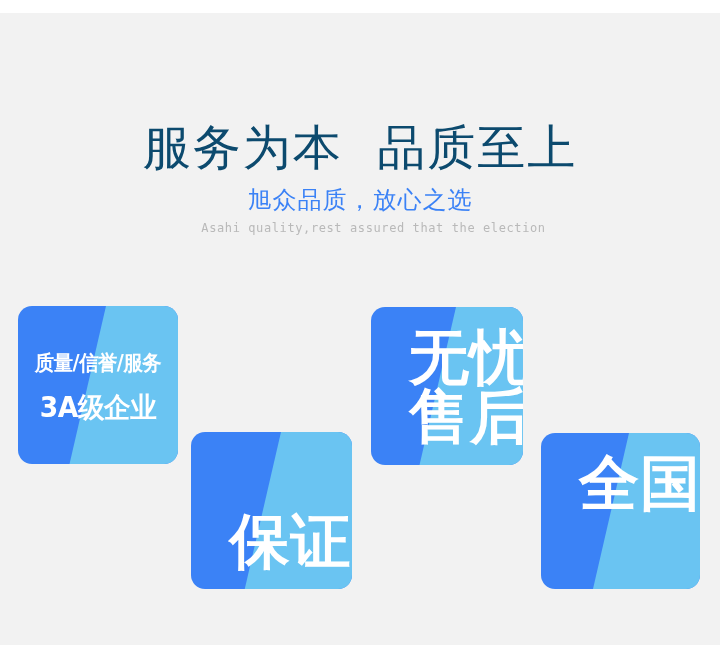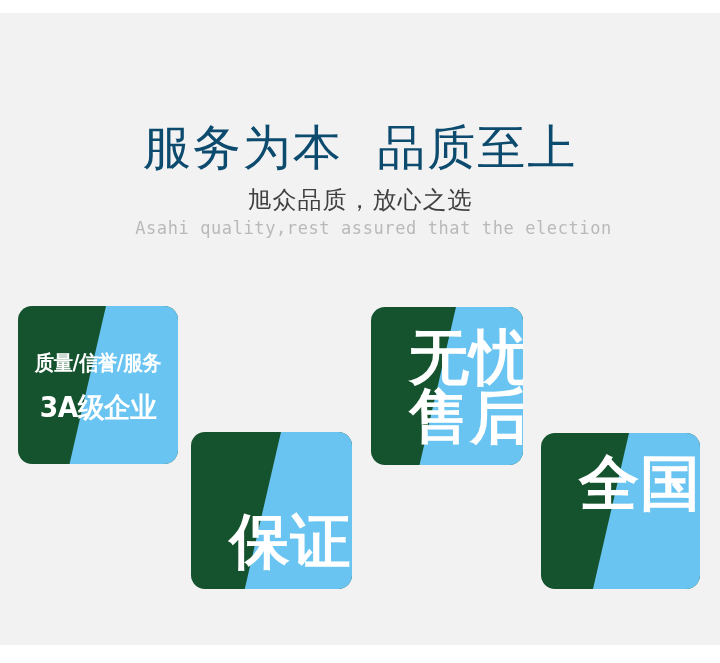--- a/index.html
+++ b/index.html
@@ -48,40 +48,40 @@
     color: #0c4a6e;
     letter-spacing: 2px;
     white-space: pre;
   }
 
   .subhead {
     margin-top: 10px;
     font-family: "DejaVu Serif", "Liberation Serif", serif;
     font-size: 24px;
     line-height: 28px;
-    color: #404040;
+    color: #3b82f6;
     letter-spacing: 1px;
   }
 
   .subhead-en {
     margin-top: 7px;
     font-family: "DejaVu Sans Mono", "Liberation Mono", monospace;
-    font-size: 17px;
+    font-size: 12px;
     line-height: 14px;
     color: #b9b9b9;
     letter-spacing: 0.6px;
     margin-left: 27px;
   }
 
   
   .badge {
     position: absolute;
     border-radius: 14px;
     overflow: hidden;
-    background: #14532d;
+    background: #3b82f6;
   }
   .badge .stripe {
     position: absolute;
     top: 0;
     bottom: 0;
     background: #6ac4f2;
   }
   .badge .badge-text {
     position: absolute;
     left: 0;

